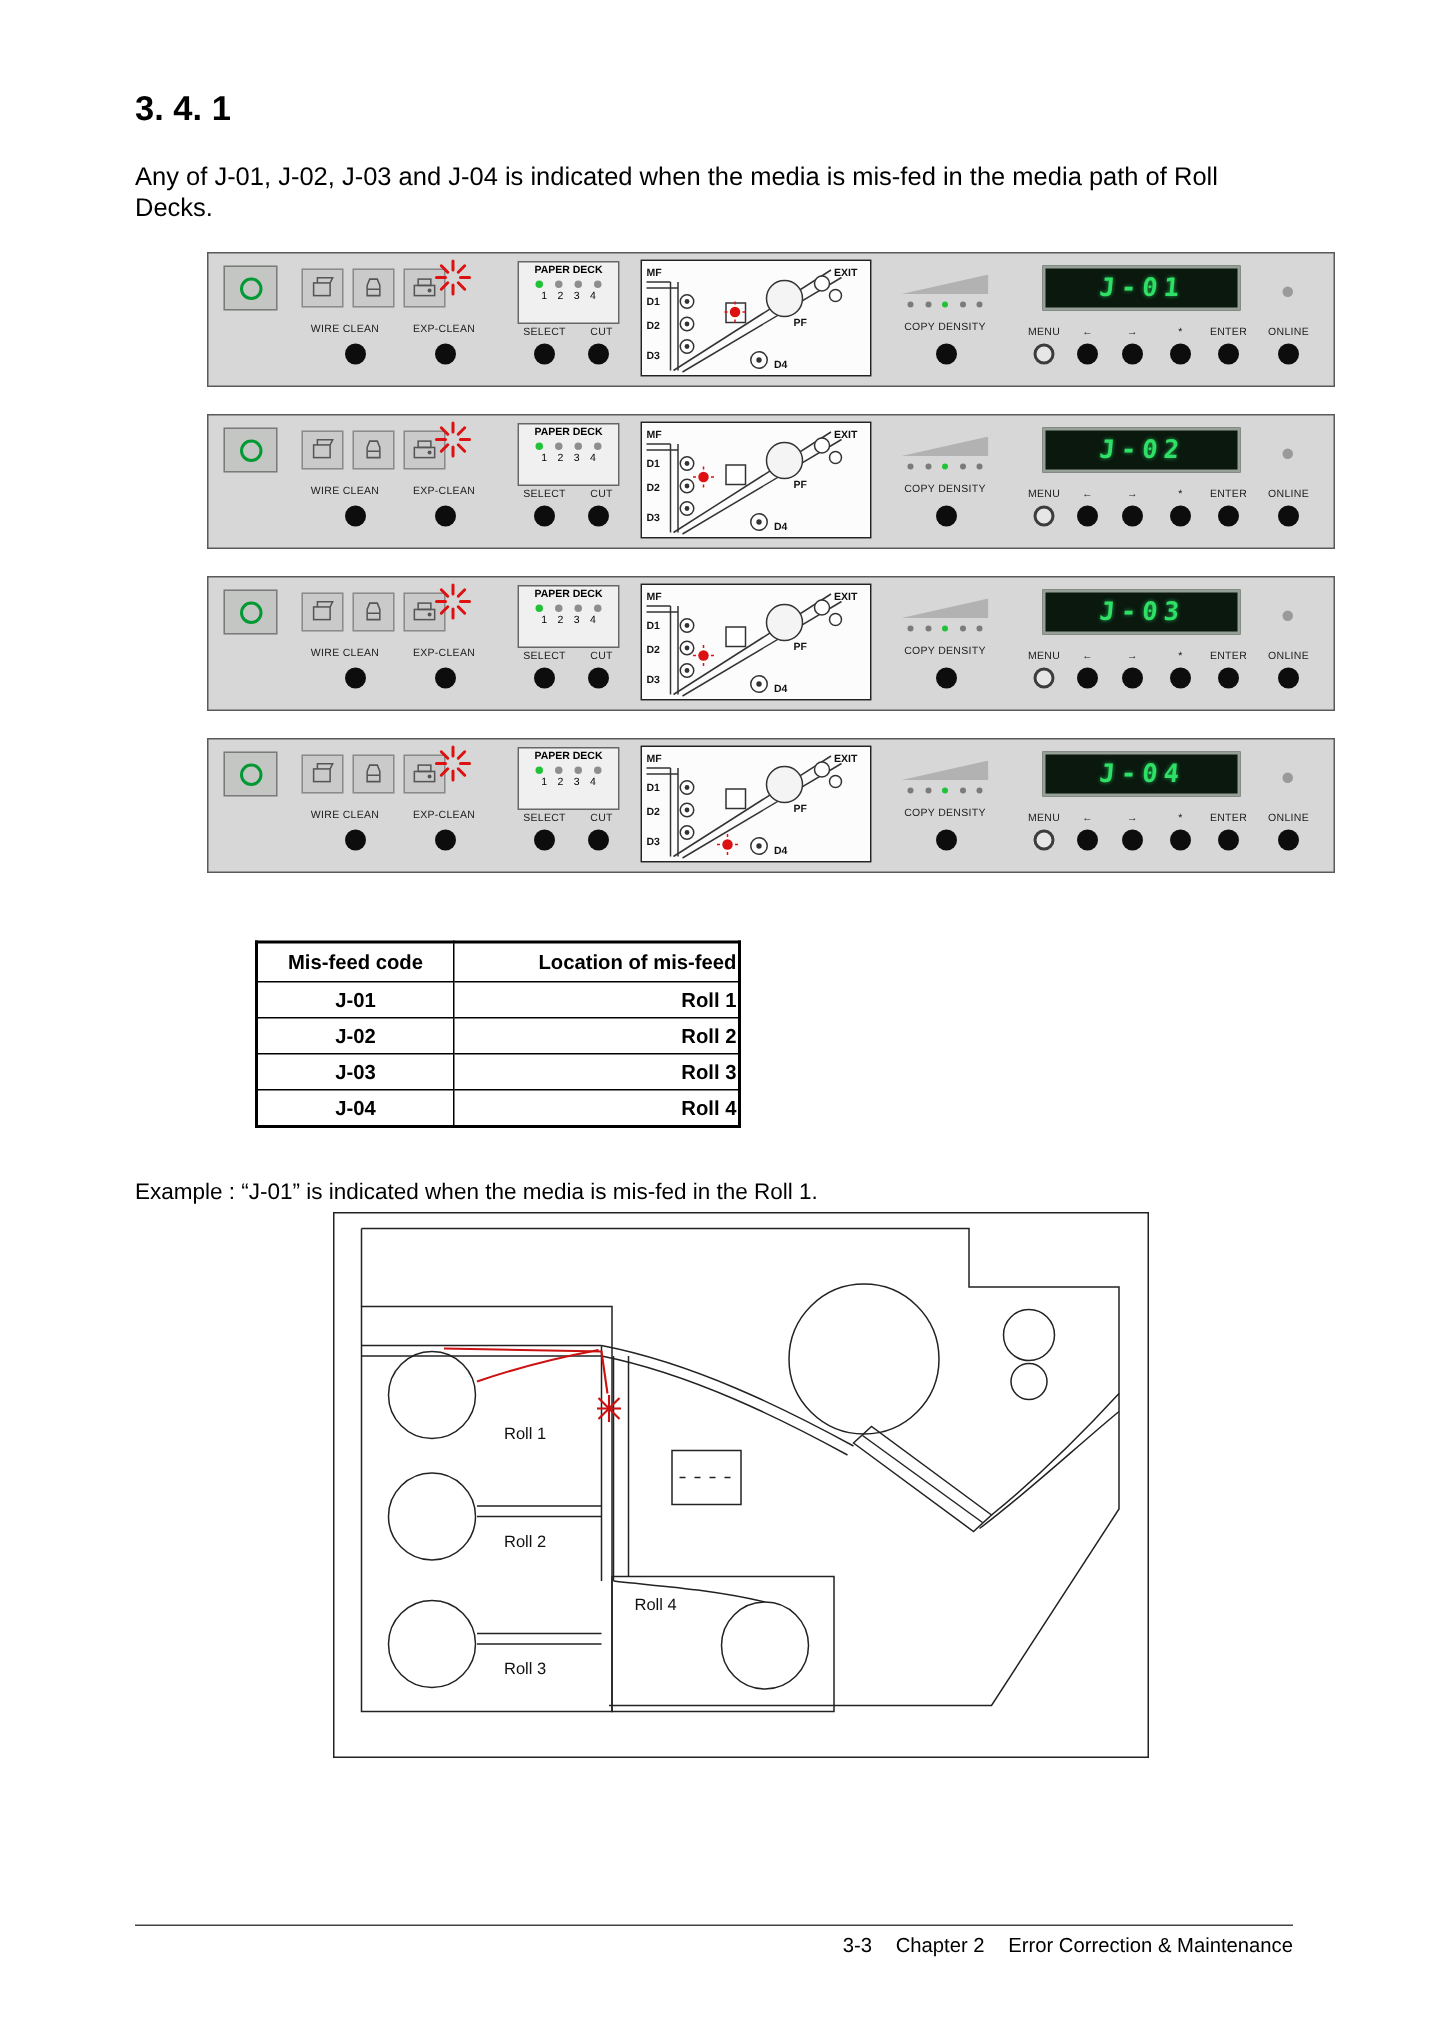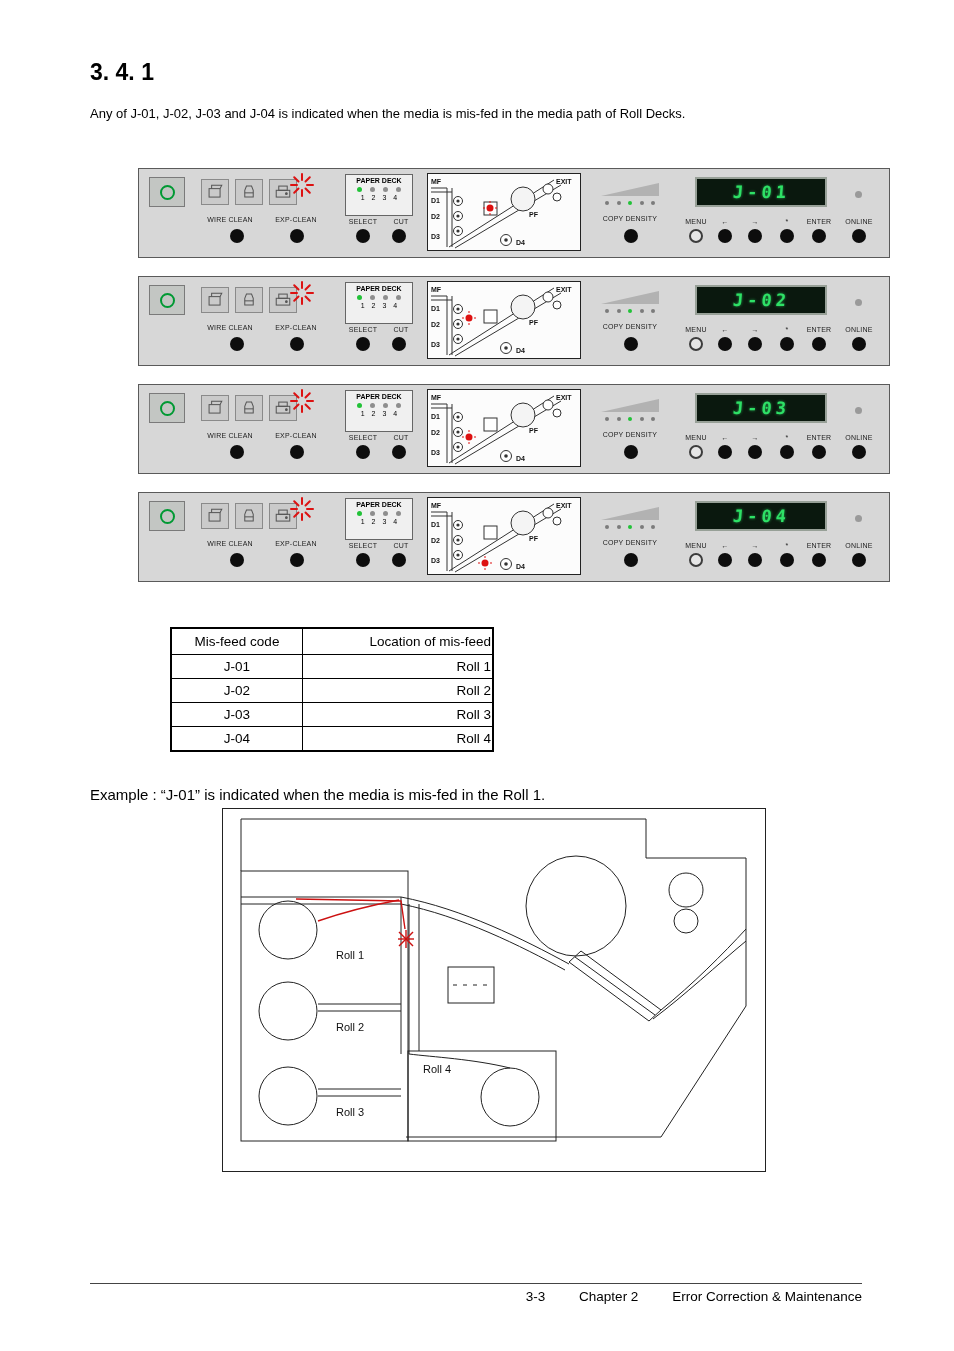--- a/index.html
+++ b/index.html
@@ -4,21 +4,21 @@
 <style>
   html,body { margin:0; padding:0; background:#fff; }
   .page {
     position:relative; width:954px; height:1351px; background:#ffffff;
     font-family:"Liberation Sans", sans-serif; color:#000; overflow:hidden;
   }
 
   
   .heading { position:absolute; left:90px; top:44px; display:flex; font-size:23px; font-weight:bold; }
   .heading-number { width:120px; }
-  .intro { position:absolute; left:90px; top:90px; width:762px; font-size:13px; line-height:21px; }
+  .intro { position:absolute; left:90px; top:90px; width:762px; font-size:17px; line-height:21px; }
   .example { position:absolute; left:90px; top:771px; font-size:15px; }
 
   
   .panels { position:absolute; left:138px; top:168px; }
   .panel { position:relative; width:752px; height:90px; background:#d7d7d7; border:1px solid #5a5a5a; margin-bottom:18px; box-sizing:border-box; }
   .panel * { box-sizing:border-box; }
 
   .power-btn { position:absolute; left:10px; top:8px; width:36px; height:30px; background:#c3c6c3; border:1px solid #7a7a7a; display:flex; align-items:center; justify-content:center; }
   .power-ring { width:15px; height:15px; border:2.5px solid #009933; border-radius:50%; }
 
@@ -73,34 +73,34 @@
   .l-star { left:638px; top:49px; width:20px; text-align:center; }
   .l-enter{ left:660px; top:49px; width:40px; text-align:center; }
   .l-online{ left:700px; top:49px; width:40px; text-align:center; }
   .b-menu { left:550px; top:60px; }
   .b-left { left:579px; top:60px; } .b-right { left:609px; top:60px; }
   .b-star { left:641px; top:60px; } .b-enter { left:673px; top:60px; }
   .b-online { left:713px; top:60px; }
 
   
   .misfeed-table { position:absolute; left:170px; top:627px; border-collapse:collapse; border:2px solid #000; font-size:13.5px; }
-  .misfeed-table th, .misfeed-table td { border:1px solid #000; font-weight:normal; }
+  .misfeed-table th, .misfeed-table td { border:1px solid #000; font-weight:bold; }
   .th-code, .cell-code { width:128px; text-align:center; height:21px; }
   .th-loc, .cell-loc { width:180px; text-align:right; padding-left:8px; height:21px; }
   .misfeed-table th { height:23px; }
 
   
   .diagram-box { position:absolute; left:222px; top:808px; width:542px; height:362px; border:1px solid #222; background:#fff; }
   .diagram-box svg { width:100%; height:100%; }
   .dlabel { font:11px "Liberation Sans", sans-serif; fill:#111; font-weight:normal; }
 
   
   .footer-rule { position:absolute; left:90px; top:1283px; width:772px; border-top:1px solid #444; }
   .footer { position:absolute; left:90px; top:1289px; width:772px; text-align:right; font-size:13.5px; }
-  .footer span { margin-left:30px; }
+  .footer span { margin-left:12px; }
 </style>
 </head>
 <body>
 
 <div class="page">
 
   <h1 class="heading">
     <span class="heading-number">3. 4. 1</span>
   </h1>
 

